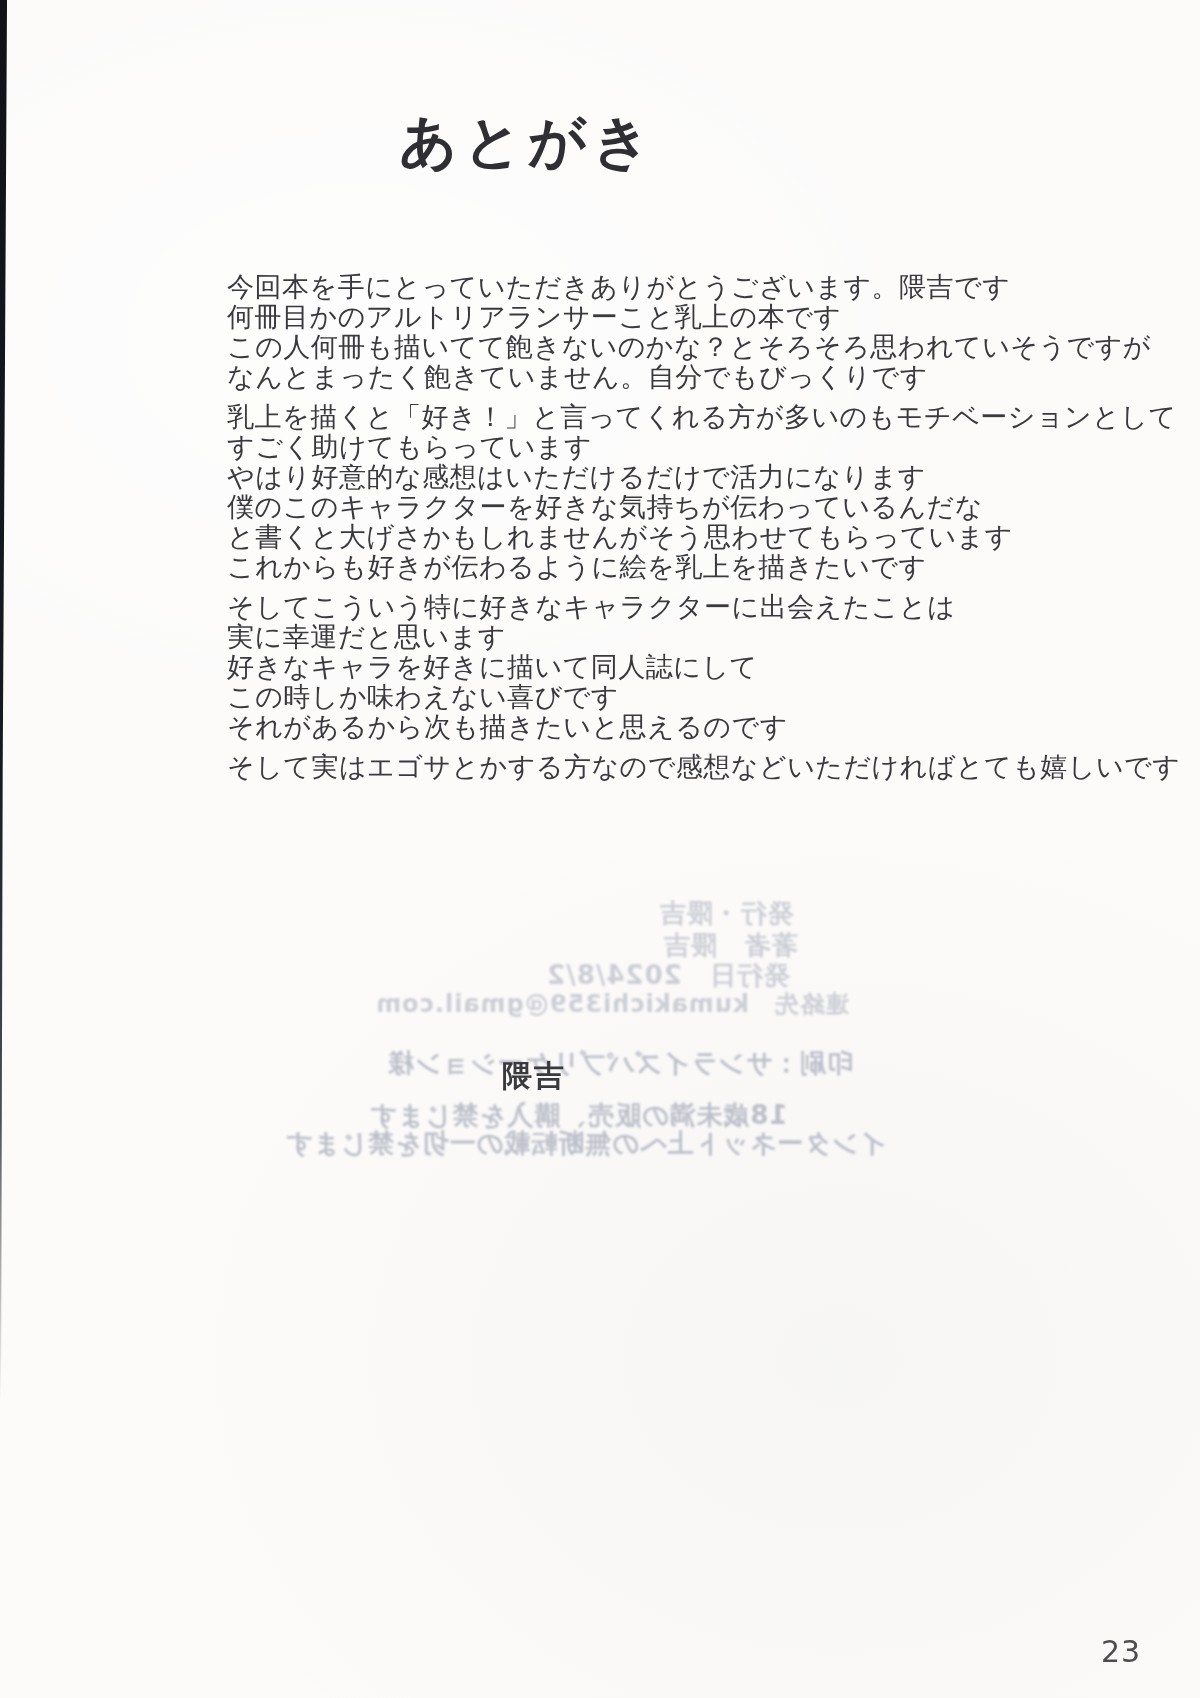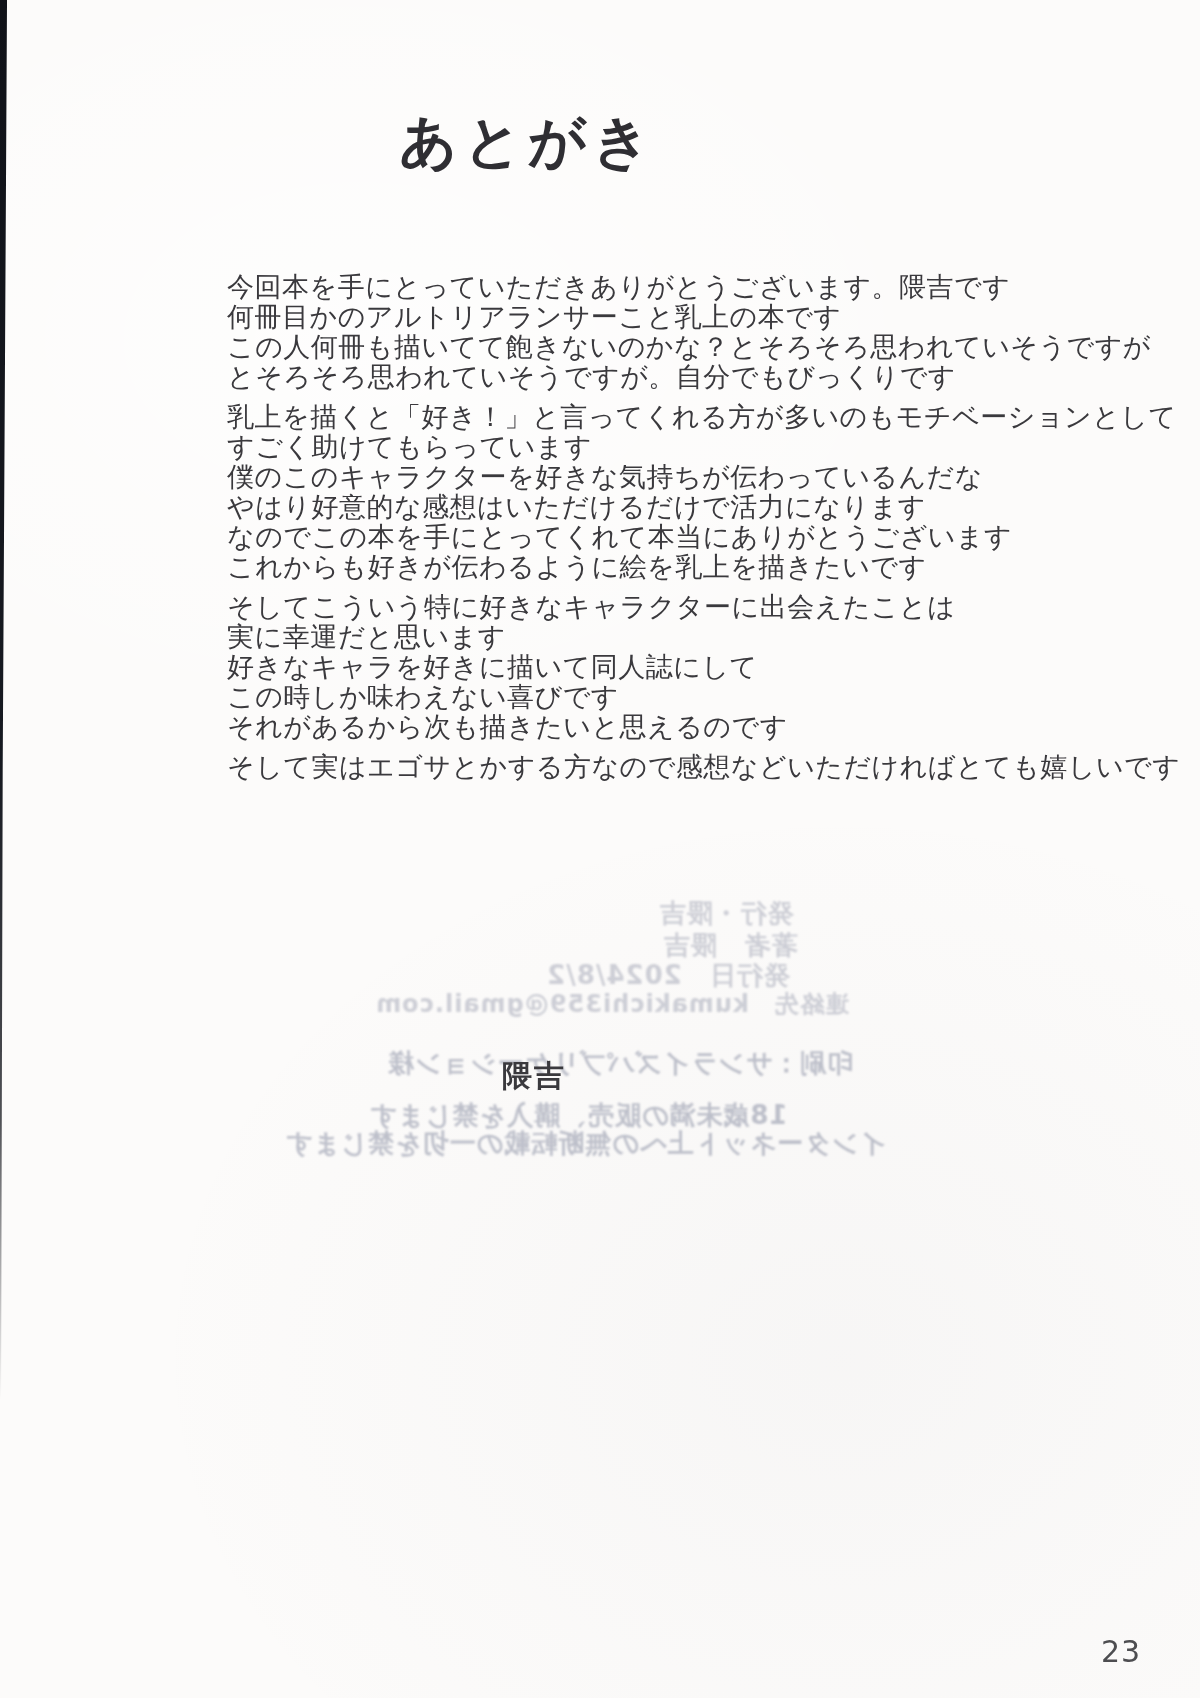--- a/index.html
+++ b/index.html
@@ -70,28 +70,28 @@
 
   <div class="edge-shadow"></div>
 
   <h1 class="title">あとがき</h1>
 
   <div class="body-text">
     <p class="para">
       <span class="line">今回本を手にとっていただきありがとうございます。隈吉です</span>
       <span class="line">何冊目かのアルトリアランサーこと乳上の本です</span>
       <span class="line">この人何冊も描いてて飽きないのかな？とそろそろ思われていそうですが</span>
-      <span class="line">とそろそろ思われていそうですが。自分でもびっくりです</span>
+      <span class="line">なんとまったく飽きていません。自分でもびっくりです</span>
     </p>
     <p class="para">
       <span class="line">乳上を描くと「好き！」と言ってくれる方が多いのもモチベーションとして</span>
       <span class="line">すごく助けてもらっています</span>
+      <span class="line">やはり好意的な感想はいただけるだけで活力になります</span>
       <span class="line">僕のこのキャラクターを好きな気持ちが伝わっているんだな</span>
-      <span class="line">やはり好意的な感想はいただけるだけで活力になります</span>
-      <span class="line">なのでこの本を手にとってくれて本当にありがとうございます</span>
+      <span class="line">と書くと大げさかもしれませんがそう思わせてもらっています</span>
       <span class="line">これからも好きが伝わるように絵を乳上を描きたいです</span>
     </p>
     <p class="para">
       <span class="line">そしてこういう特に好きなキャラクターに出会えたことは</span>
       <span class="line">実に幸運だと思います</span>
       <span class="line">好きなキャラを好きに描いて同人誌にして</span>
       <span class="line">この時しか味わえない喜びです</span>
       <span class="line">それがあるから次も描きたいと思えるのです</span>
     </p>
     <p class="para">

